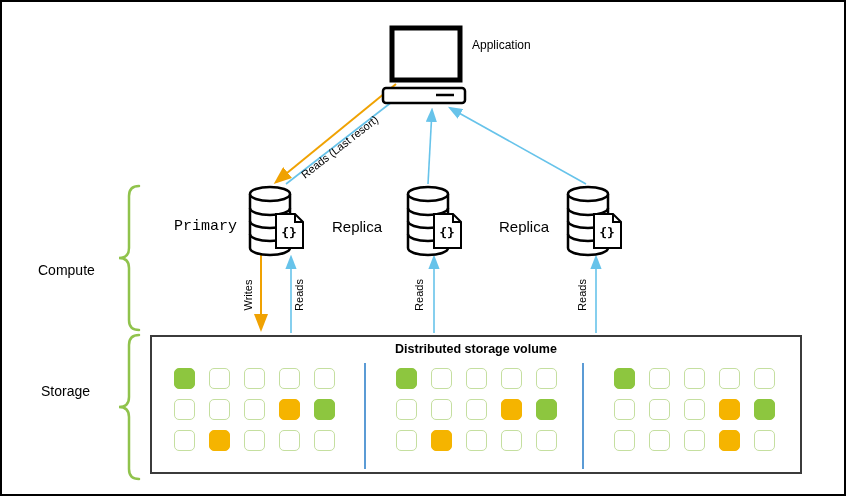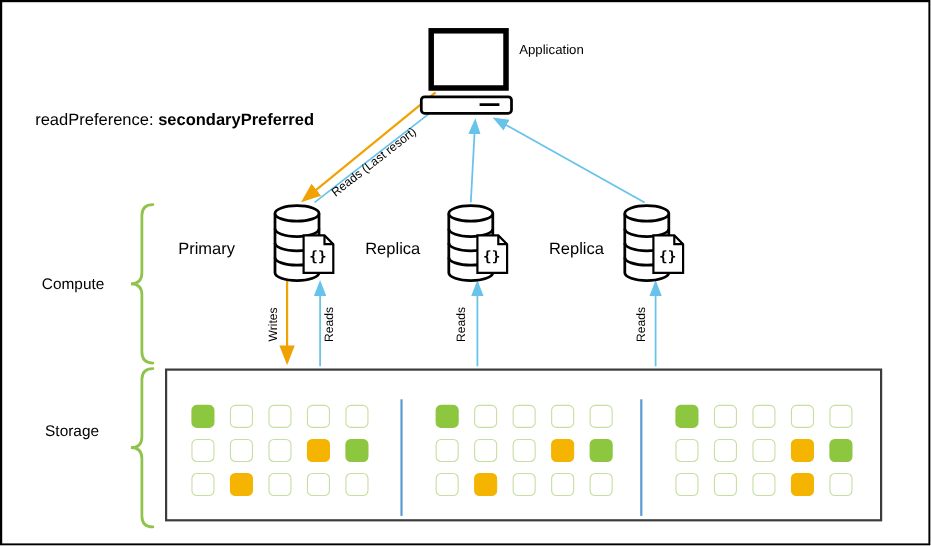--- a/index.html
+++ b/index.html
@@ -105,35 +105,32 @@
       <ellipse cx="22" cy="8" rx="20" ry="7" fill="#fff" stroke="#000" stroke-width="2.5"></ellipse>
       <path d="M2,22 A20,7 0 0 0 42,22" fill="none" stroke="#000" stroke-width="2.5"></path>
       <path d="M2,35 A20,7 0 0 0 42,35" fill="none" stroke="#000" stroke-width="2.5"></path>
       <path d="M2,48 A20,7 0 0 0 42,48" fill="none" stroke="#000" stroke-width="2.5"></path>
       <path d="M28,28 L47,28 L55,36 L55,62 L28,62 Z" fill="#fff" stroke="#000" stroke-width="2"></path>
       <path d="M47,28 L47,36 L55,36" fill="none" stroke="#000" stroke-width="2"></path>
       <text x="41" y="51" text-anchor="middle" font-family="DejaVu Sans Mono, monospace" font-size="13" font-weight="bold" fill="#000">{}</text>
     </g>
   </svg>
 
-  <div class="abs lbl readpref" style="left:30px;top:99px;">
-    <span>readPreference:</span>
-    <span class="val">secondaryPreferred</span>
-  </div>
 
   <div class="abs lbl app-label" style="left:470px;top:36px;">Application</div>
 
-  <div class="abs lbl node-label" style="left:160px;top:216px;">Primary</div>
+  <div class="abs lbl node-label" style="left:172px;top:216px;font-family:Liberation Mono, monospace;">Primary</div>
   <div class="abs lbl node-label" style="left:330px;top:216px;">Replica</div>
   <div class="abs lbl node-label" style="left:497px;top:216px;">Replica</div>
 
-  <div class="abs lbl section-label" style="left:36px;top:248px;">Compute</div>
+  <div class="abs lbl section-label" style="left:36px;top:260px;">Compute</div>
   <div class="abs lbl section-label" style="left:39px;top:381px;">Storage</div>
 
   <div class="storage-box">
+    <div class="storage-title">Distributed storage volume</div>
     <div class="block-group" style="left:22px;">
         <div class="block-row">
           <div class="block green"></div>
           <div class="block empty"></div>
           <div class="block empty"></div>
           <div class="block empty"></div>
           <div class="block empty"></div>
         </div>
         <div class="block-row">
           <div class="block empty"></div>

